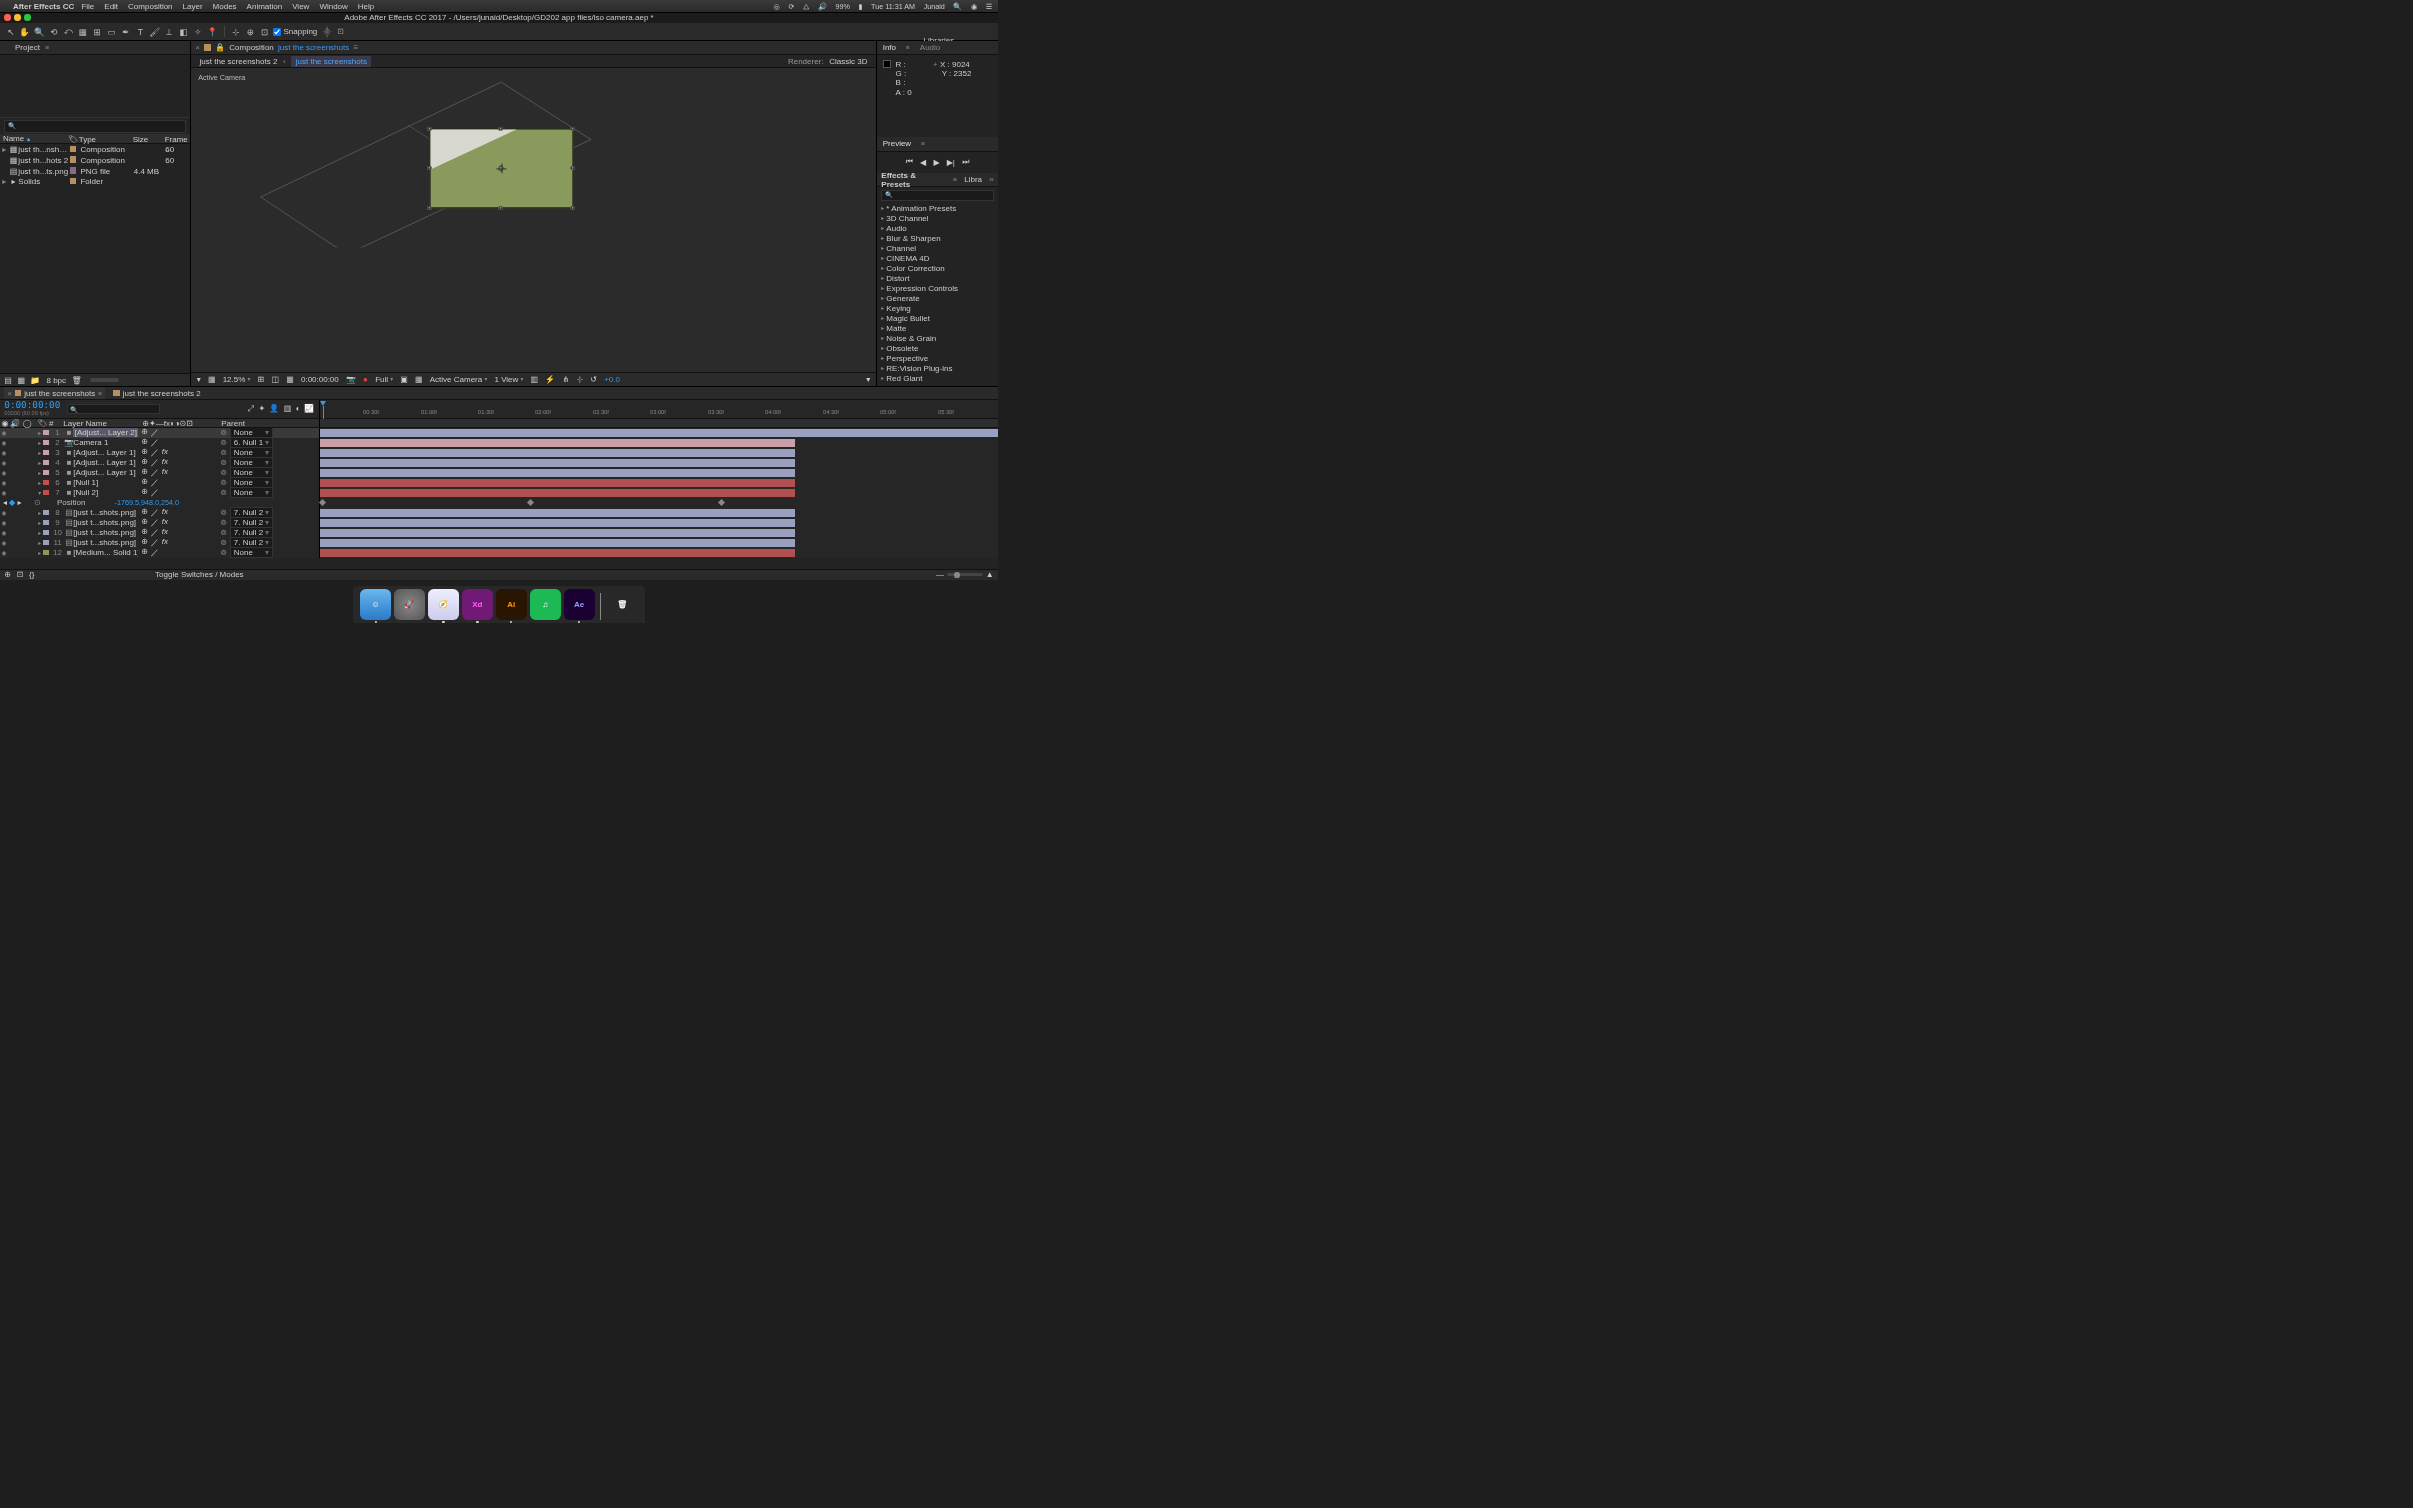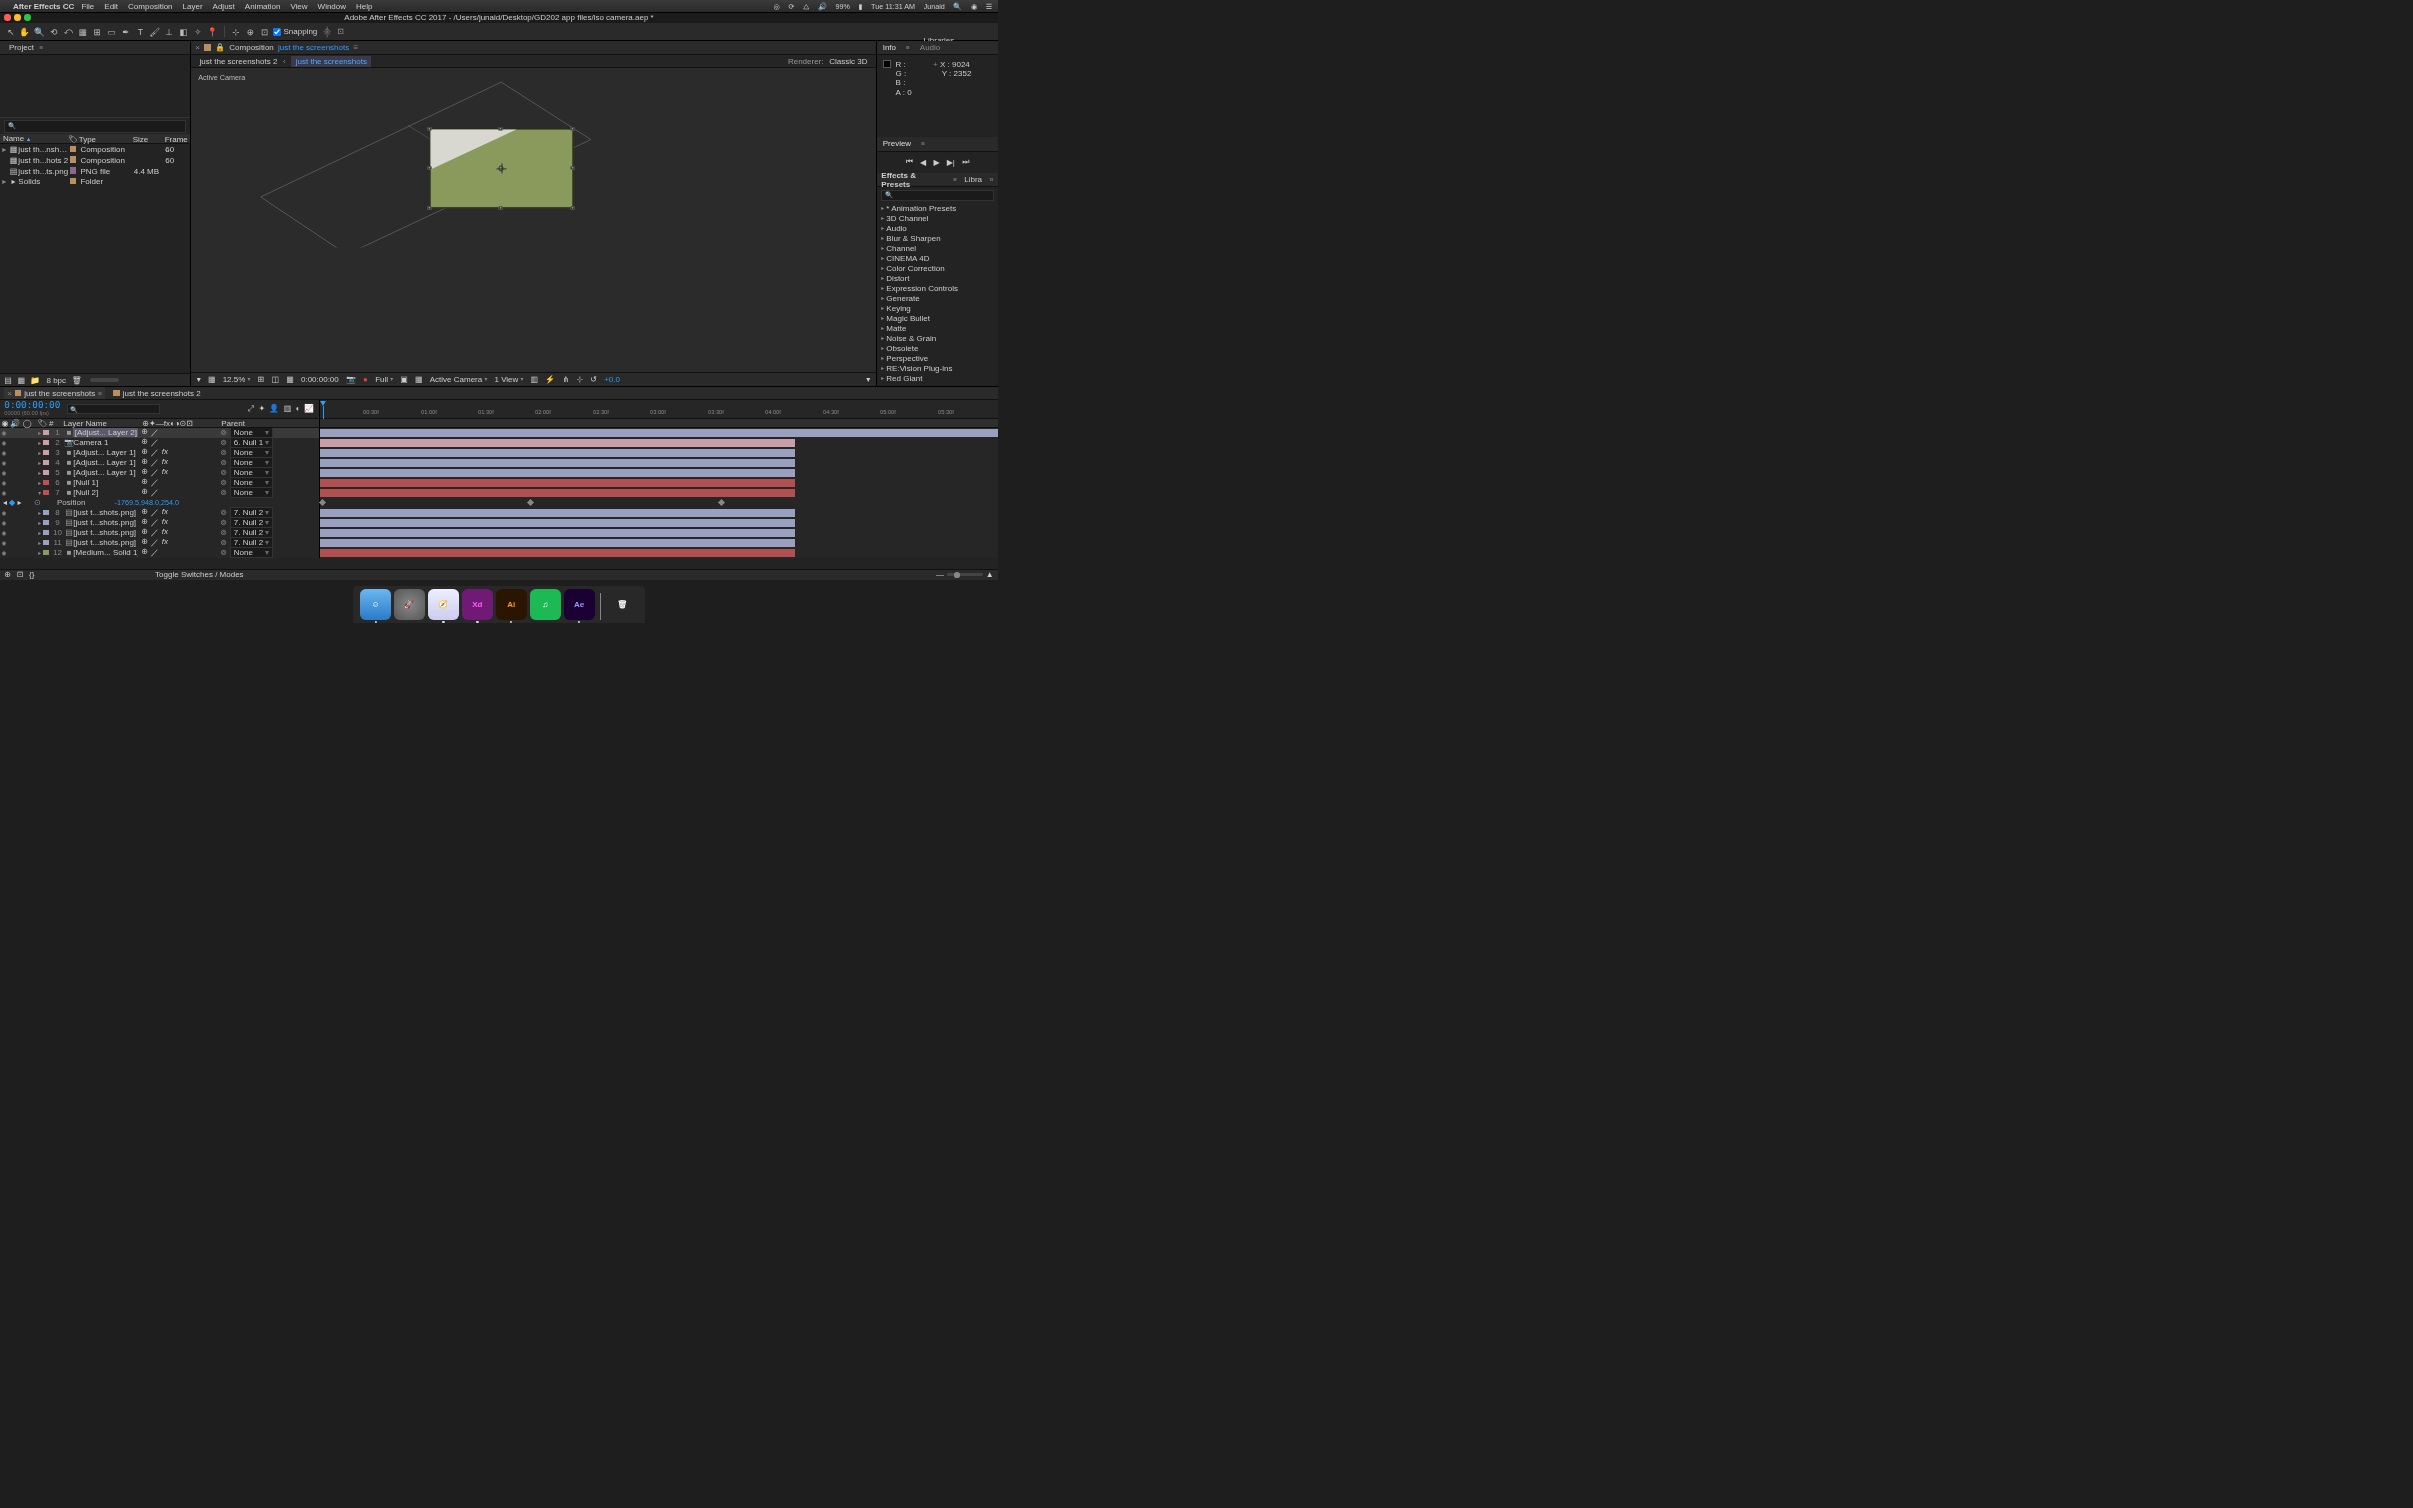--- a/index.html
+++ b/index.html
@@ -18,21 +18,21 @@
 .toolbar .tbtn { width:13px; height:13px; display:flex; align-items:center; justify-content:center; color:#bbb; margin-right:1.4px; cursor:pointer; font-size:8.6px;}
 .toolbar .sep { width:0.7px; height:11.5px; background:#444; margin:0 4.3px;}
 .toolbar .snap { display:flex; align-items:center; gap:2.9px; font-size:7.2px;}
 .toolbar .snap input { width:8px; height:8px;}
 .toolbar .ws { margin-left:auto; display:flex; align-items:center; gap:14.4px; font-size:7.2px;flex-direction:column;}
 .toolbar .ws .active { color:#3399ff;}
 .toolbar .search { width:101px; height:11.5px; background:#1a1a1a; border:0.7px solid #3399ff; padding:0 2.9px; display:flex; align-items:center; margin-left:8.6px; box-shadow:0 0 2.9px #3399ff66;}
 .toolbar .search input { background:transparent; border:none; outline:none; color:#ccc; width:100%; font-size:7.2px;}
 .main { display:flex; height:345px;}
 .project { width:191px; background:#232323; border-right:0.7px solid #000; display:flex; flex-direction:column;}
-.panel-tab { background:#2a2a2a; height:14.4px; display:flex; align-items:center; padding:0 9px; border-bottom:0.7px solid #111; font-size:8px;}
+.panel-tab { background:#2a2a2a; height:14.4px; display:flex; align-items:center; padding:0 15px; border-bottom:0.7px solid #111; font-size:8px;}
 .panel-tab .menu-icon { margin-left:5.7px; color:#888; font-size:6.5px; letter-spacing:0.7px;}
 .proj-preview { height:63px; border-bottom:0.7px solid #333;}
 .proj-search { height:13px; margin:1.4px 4.3px; background:#1a1a1a; border:0.7px solid #333; display:flex; align-items:center; padding:0 2.9px;}
 .proj-cols { display:flex; background:#2e2e2e; height:10px; font-size:6.5px; color:#888; border-bottom:0.7px solid #111;}
 .proj-cols div { padding:0.7px 2.9px;}
 .pc-name{width:65px; display:flex; align-items:center; gap:1.4px;} .pc-lbl{width:10.8px;} .pc-type{width:54px;} .pc-size{width:32px;} .pc-fr{width:25px;}
 .proj-items { flex:1; overflow:auto;}
 .proj-row { display:flex; height:10.8px; align-items:center; font-size:7.2px;}
 .proj-row .twist{width:8.6px;text-align:center;color:#888;} .proj-row .ic{width:10px;text-align:center;} .proj-row .nm{width:52px;overflow:hidden;white-space:nowrap;text-overflow:ellipsis;} .proj-row .lb{width:10.8px;} .proj-row .lb span{display:inline-block;width:6.5px;height:6.5px;} .proj-row .ty{width:54px;} .proj-row .sz{width:32px;} .proj-row .fr{width:25px;}
 .proj-foot { height:13px; background:#2a2a2a; border-top:0.7px solid #111; display:flex; align-items:center; gap:5.7px; padding:0 4.3px; font-size:6.5px; color:#999;}
@@ -123,21 +123,21 @@
 .ws .chev{color:#888;font-size:5.7px;margin-left:-8.6px;}
 .tc-wrap{display:flex;flex-direction:column;line-height:8px;}
 .il-corner{position:absolute;top:0;left:0;width:0;height:0;border-top:40px solid #d8d8d0;border-right:86px solid transparent;}
 </style>
 </head>
 <body>
 
 <div class="menubar">
   <span class="apple"></span>
   <span class="appname">After Effects CC</span>
-  <span id="menus"><span class="m">File</span><span class="m">Edit</span><span class="m">Composition</span><span class="m">Layer</span><span class="m">Adjust</span><span class="m">Animation</span><span class="m">View</span><span class="m">Window</span><span class="m">Help</span></span>
+  <span id="menus"><span class="m">File</span><span class="m">Edit</span><span class="m">Composition</span><span class="m">Layer</span><span class="m">Modes</span><span class="m">Animation</span><span class="m">View</span><span class="m">Window</span><span class="m">Help</span></span>
   <span class="spacer"></span>
   <span class="r">◎</span>
   <span class="r">⟳</span>
   <span class="r">⧋</span>
   <span class="r">🔊</span>
   <span class="r">99%</span>
   <span class="r">▮</span>
   <span class="r">Tue 11:31 AM</span>
   <span class="r">Junaid</span>
   <span class="r">🔍</span>

